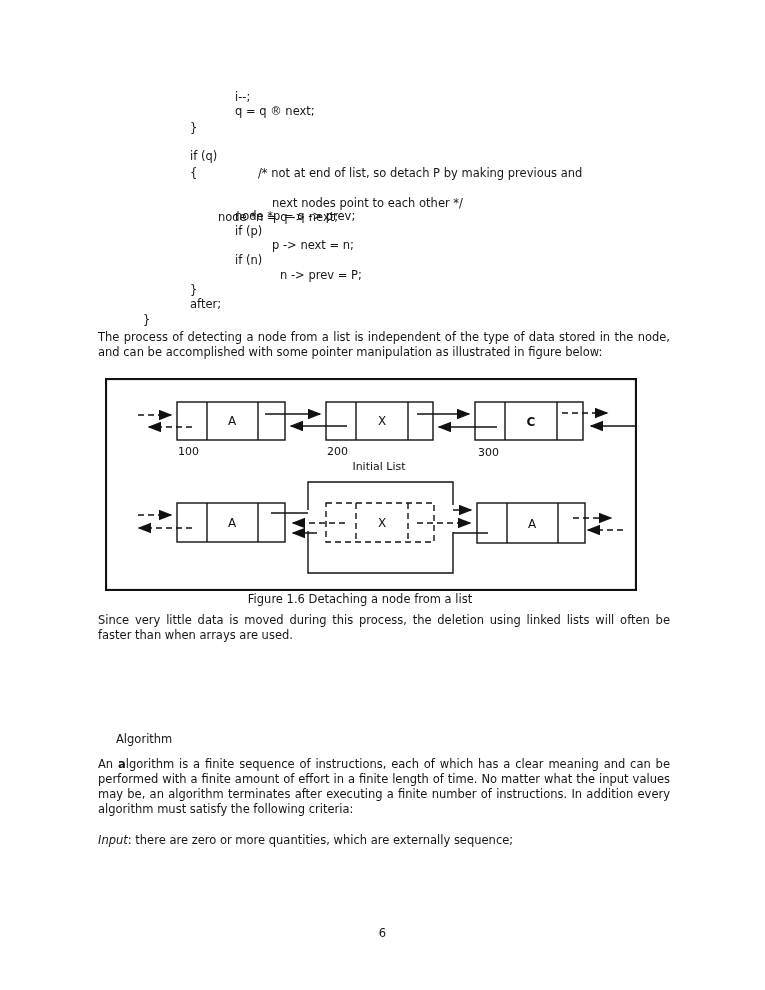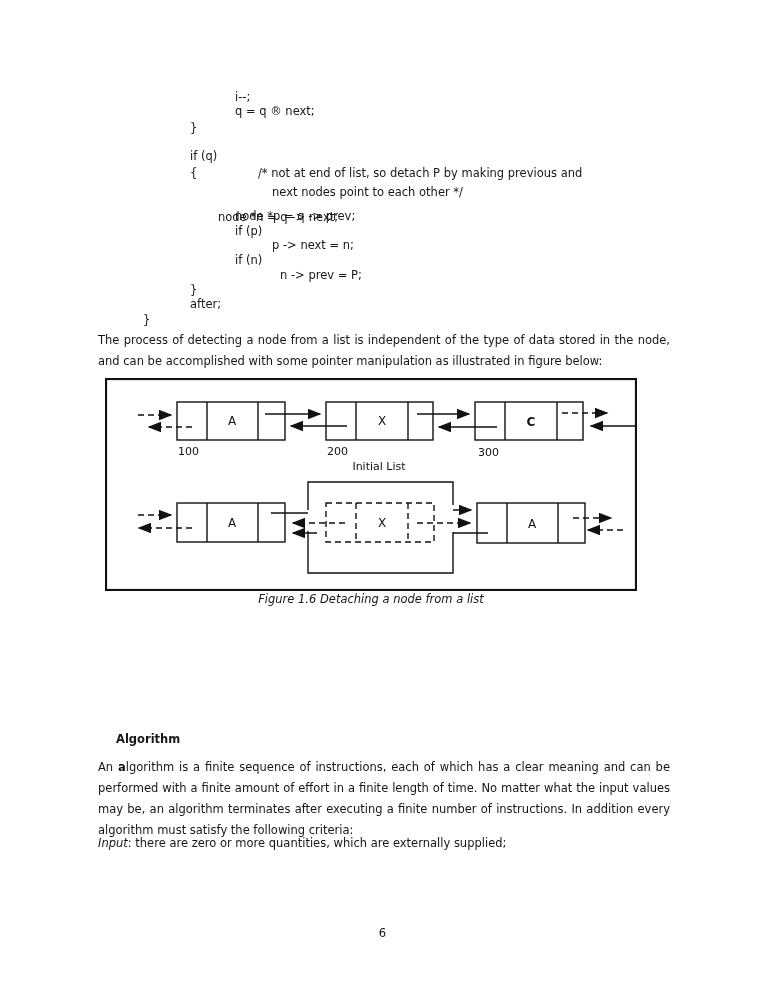--- a/index.html
+++ b/index.html
@@ -3,42 +3,42 @@
 <meta charset="utf-8">
 <style>
   html,body { margin:0; padding:0; background:#ffffff; }
   .page {
     position:relative; width:765px; height:990px; background:#ffffff;
     font-family:"DejaVu Sans","Liberation Sans",sans-serif;
     font-size:11.5px; color:#161616; overflow:hidden;
     outline:1px solid #e3e3e3;
   }
   .codeline { position:absolute; white-space:pre; line-height:14px; }
-  .para { position:absolute; left:98px; width:572px; text-align:justify; line-height:21px; }
-  .caption { position:absolute; left:105px; width:532px; text-align:center;font-style:italic; }
-  .heading { position:absolute; left:116px; font-weight:bold; }
+  .para { position:absolute; left:98px; width:572px; text-align:justify; line-height:15px; }
+  .caption { position:absolute; left:94px; width:532px; text-align:center; }
+  .heading { position:absolute; left:116px; font-weight:normal; }
   .pagenum { position:absolute; left:0; width:765px; text-align:center; }
   .figure-box { position:absolute; left:105px; top:378px; width:532px; height:213px; }
   .figure-box svg { display:block; }
   i { font-style:italic;margin-top:24px; }
   b { font-weight:bold; }
 </style>
 </head>
 <body>
 
 <div class="page">
 
   <div>
     <div class="codeline" style="left:235px; top:90px">i--;</div>
     <div class="codeline" style="left:235px; top:104px">q = q ® next;</div>
     <div class="codeline" style="left:190px; top:121px">}</div>
     <div class="codeline" style="left:190px; top:149px">if (q)</div>
     <div class="codeline" style="left:190px; top:166px">{</div>
     <div class="codeline" style="left:258px; top:166px">/* not at end of list, so detach P by making previous and</div>
-    <div class="codeline" style="left:272px; top:185px">next nodes point to each other */</div>
+    <div class="codeline" style="left:272px; top:196px">next nodes point to each other */</div>
     <div class="codeline" style="left:235px; top:209px">node *p = q -&gt; prev;</div>
     <div class="codeline" style="left:218px; top:210px">node *n = q -&gt; next;</div>
     <div class="codeline" style="left:235px; top:224px">if (p)</div>
     <div class="codeline" style="left:272px; top:238px">p -&gt; next = n;</div>
     <div class="codeline" style="left:235px; top:253px">if (n)</div>
     <div class="codeline" style="left:280px; top:268px">n -&gt; prev = P;</div>
     <div class="codeline" style="left:190px; top:283px">}</div>
     <div class="codeline" style="left:190px; top:297px">after;</div>
     <div class="codeline" style="left:143px; top:313px">}</div>
   </div>
@@ -120,23 +120,24 @@
         <line x1="312" y1="145" x2="365" y2="145" stroke-dasharray="6 4" marker-end="url(#ar)"></line>
         <line x1="383" y1="155" x2="348" y2="155"></line>
         <line x1="468" y1="140" x2="506" y2="140" stroke-dasharray="6 4" marker-end="url(#ar)"></line>
         <line x1="518" y1="152" x2="483" y2="152" stroke-dasharray="6 4" marker-end="url(#ar)"></line>
       </g>
     </svg>
   </div>
 
   <div class="caption" style="top:592px">Figure 1.6 Detaching a node from a list</div>
 
+  <div class="para" style="top:613px">Since very little data is moved during this process, the deletion using linked lists will often be faster than when arrays are used.</div>
 
   <div class="heading" style="top:732px">Algorithm</div>
 
   <div class="para" style="top:757px"><span>An </span><b>a</b><span>lgorithm is a finite sequence of instructions, each of which has a clear meaning and can be performed with a finite amount of effort in a finite length of time. No matter what the input values may be, an algorithm terminates after executing a finite number of instructions. In addition every algorithm must satisfy the following criteria:</span></div>
 
-  <div class="para" style="top:833px"><i>Input</i><span>: there are zero or more quantities, which are externally supplied;</span></div>
+  <div class="para" style="top:833px"><i>Input</i><span>: there are zero or more quantities, which are externally sequence;</span></div>
 
 
   <div class="pagenum" style="top:926px">6</div>
 
 </div>
 
 </body></html>

